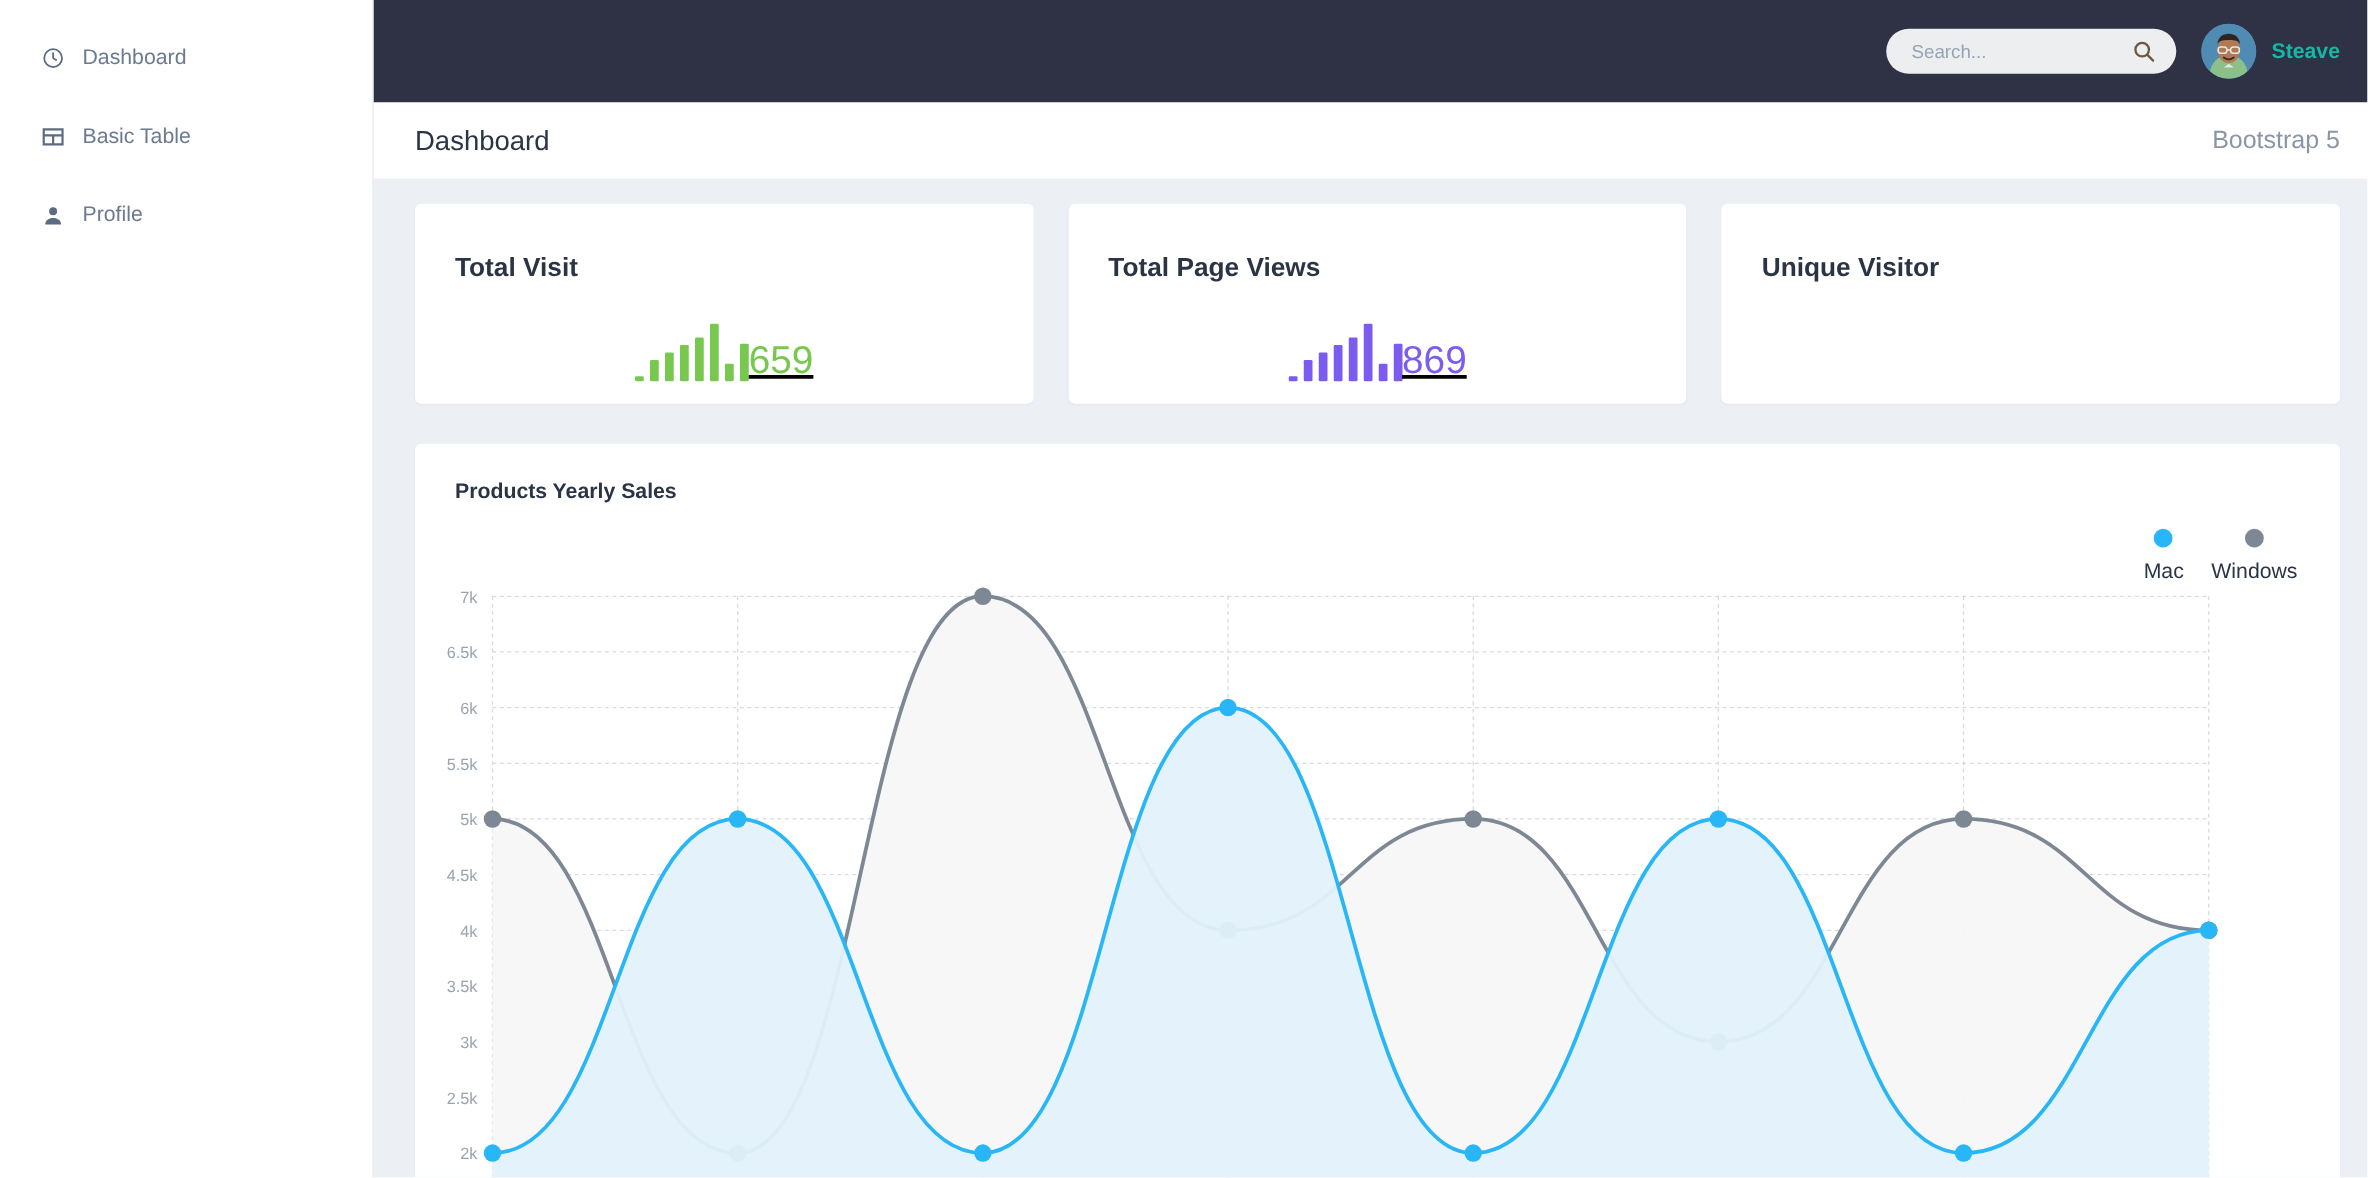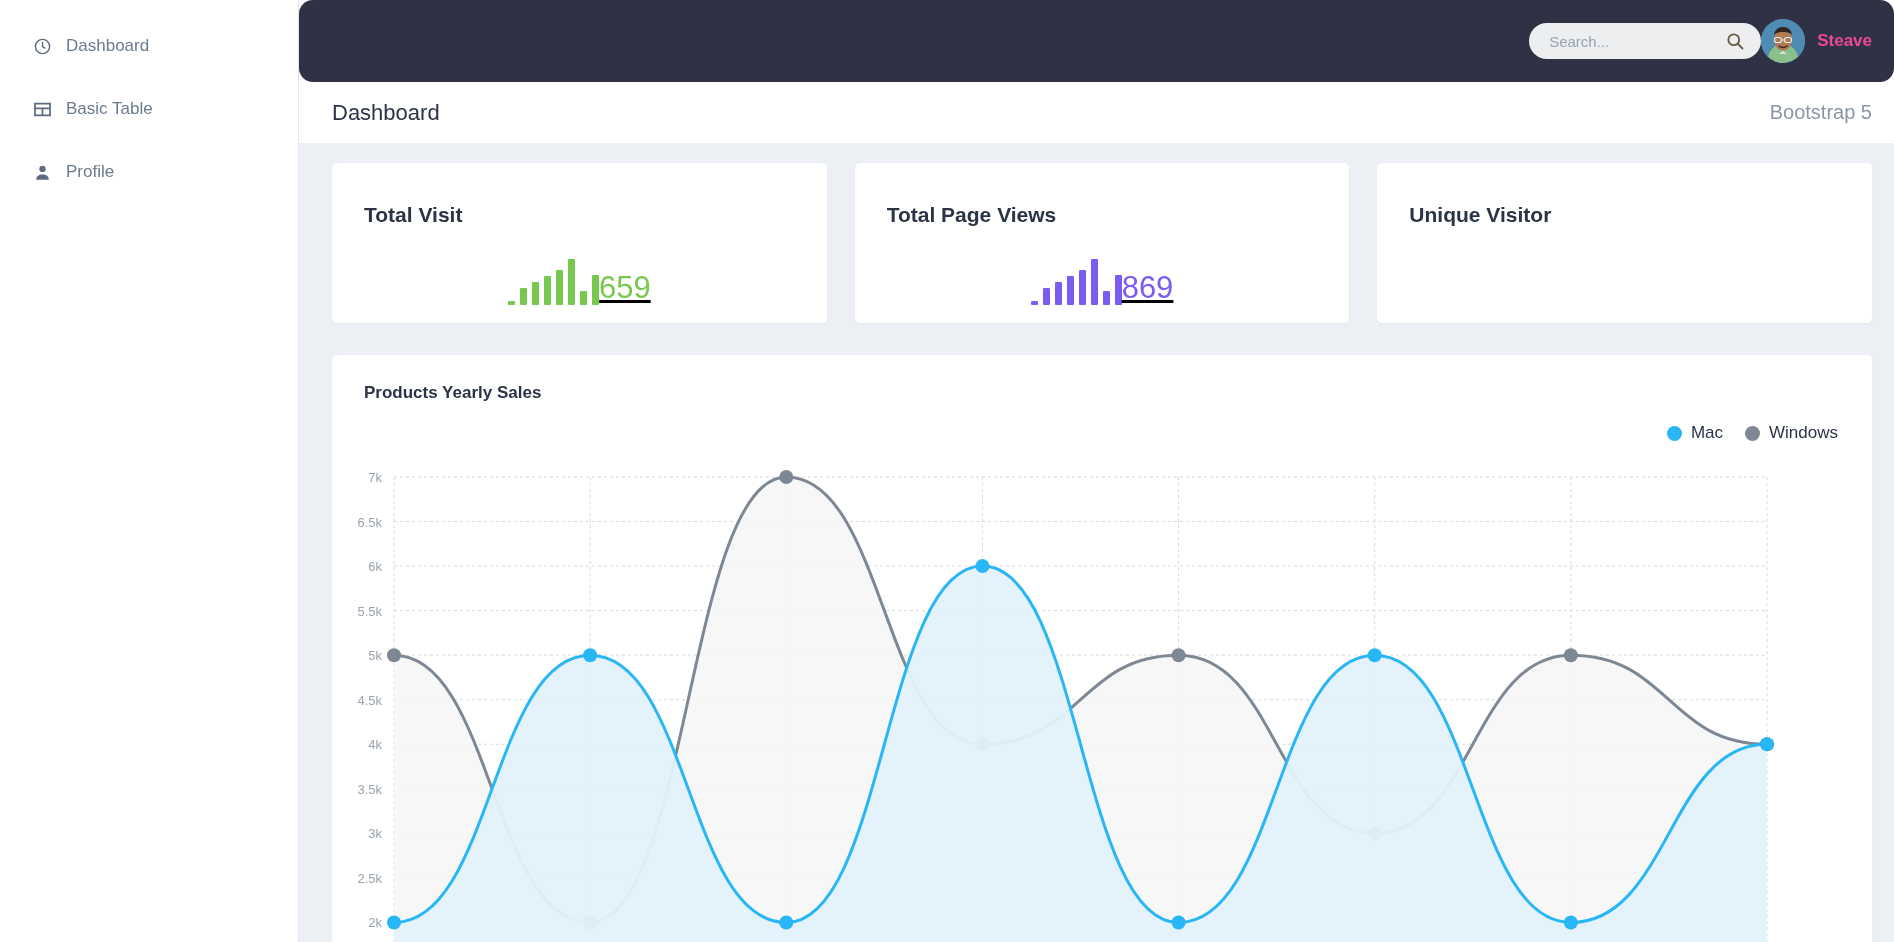--- a/index.html
+++ b/index.html
@@ -32,21 +32,21 @@
     margin-bottom: 19px;
   }
   .nav-item svg { flex: 0 0 auto; display: block; }
 
   
   .right { flex: 1; height: 942px; display: flex; flex-direction: column; }
 
   .topbar {
     height: 82px; background: #2e3244;
     display: flex; align-items: center; justify-content: flex-end;
-    padding-right: 22px; flex: 0 0 82px; border-radius: 14px;
+    padding-right: 22px; gap: 20px; flex: 0 0 82px;
   }
   .search-wrap {
     position: relative; width: 232px; height: 36px;
   }
   .search-input {
     width: 232px; height: 36px; border-radius: 18px;
     border: none; outline: none;
     background: #eceef0; color: #6b7a90;
     font-size: 15px; padding: 0 42px 0 20px;
     font-family: "Liberation Sans", sans-serif;
@@ -55,21 +55,21 @@
   .search-icon {
     position: absolute; right: 16px; top: 8px;
     width: 20px; height: 20px; cursor: pointer;
   }
   .user { display: flex; align-items: center; gap: 12px; cursor: pointer; }
   .avatar {
     width: 44px; height: 44px; border-radius: 50%;
     overflow: hidden; background: #5b8fb9; flex: 0 0 44px;
     display: block;
   }
-  .user-name { color: #ec4899; font-size: 17px; font-weight: 700; }
+  .user-name { color: #14b8a6; font-size: 17px; font-weight: 700; }
 
   .pagehead {
     height: 61px; background: #ffffff; flex: 0 0 61px;
     display: flex; align-items: center; justify-content: space-between;
     padding: 0 22px 0 33px;
   }
   .pagehead h1 { font-size: 22px; font-weight: 400; color: #2b3445; }
   .pagehead .crumb { font-size: 20px; color: #8b95a5; }
 
   .content {
@@ -99,21 +99,21 @@
     margin-top: 32px; height: 700px;
     padding: 28px 32px 0 32px; position: relative;
     box-shadow: 0 1px 2px rgba(0,0,0,0.04);
     overflow: hidden;
   }
   .chart-title { font-size: 17px; font-weight: 700; color: #2b3445; }
   .legend {
     position: absolute; right: 34px; top: 68px;
     display: flex; gap: 22px; align-items: center;
   }
-  .legend-item { display: flex; align-items: center; gap: 9px; cursor: pointer; }
+  .legend-item { display: flex; align-items: center; gap: 9px; cursor: pointer; flex-direction: column; }
   .legend-dot { width: 15px; height: 15px; border-radius: 50%; display: block; }
   .legend-label { font-size: 17px; color: #2b3445; }
   .chart-area { position: absolute; left: 0; top: 108px; right: 0; bottom: 0; }
 </style>
 </head>
 <body>
 
 <div class="app">
 
   <aside class="sidebar">

